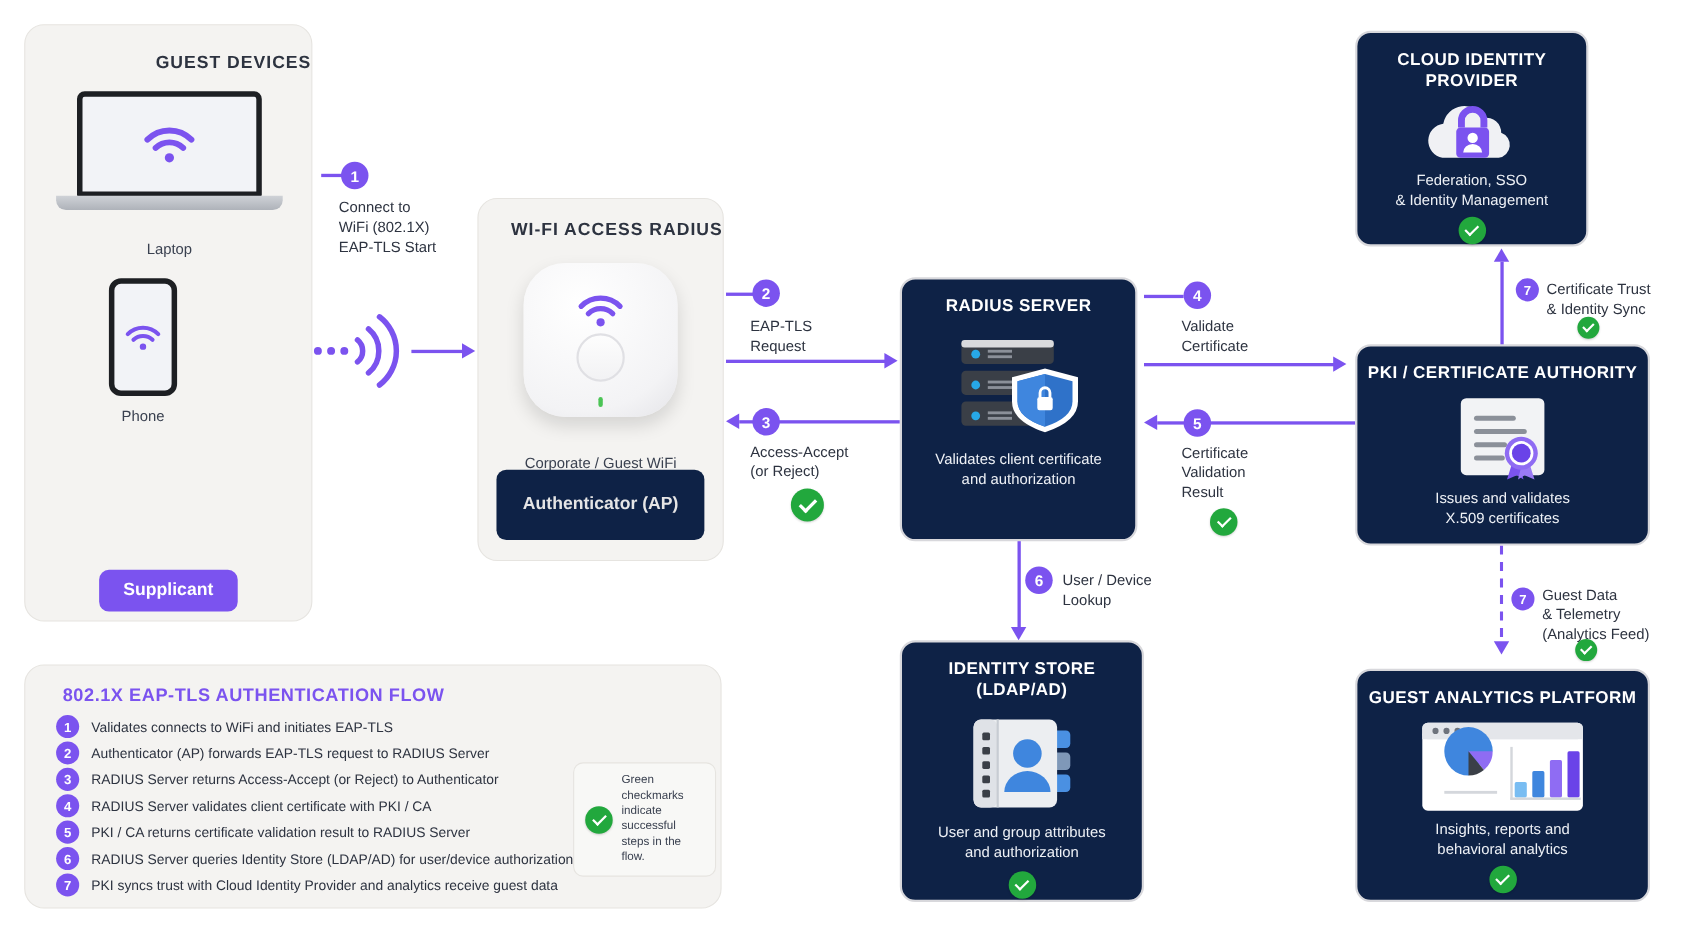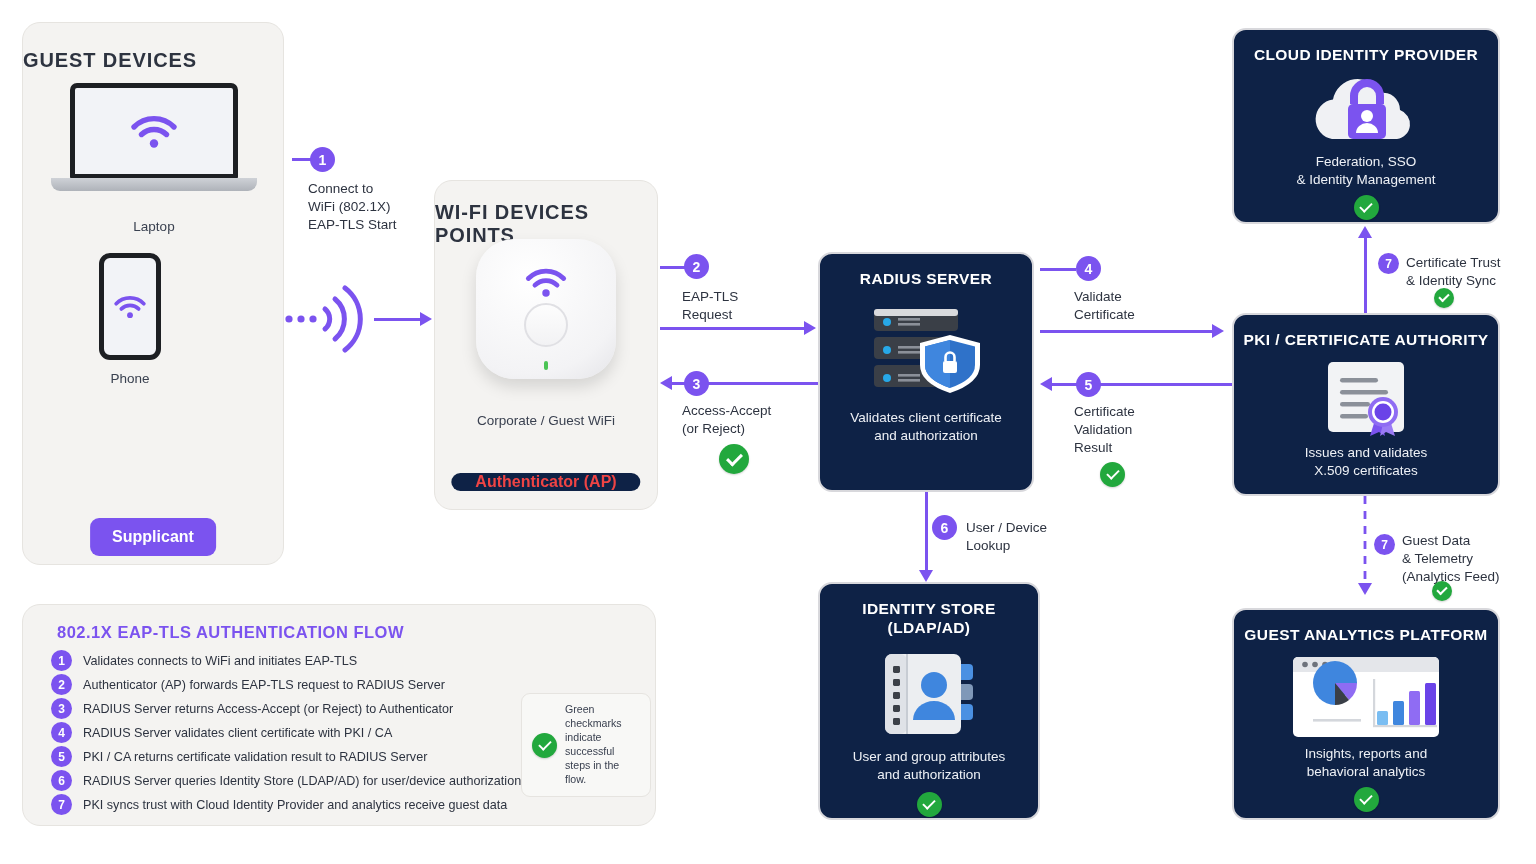--- a/index.html
+++ b/index.html
@@ -27,22 +27,22 @@
     text-align: center;
     display: flex;
     flex-direction: column;
     align-items: center;
   }
   .panel-title-dark {
     font-size: 15.5px; font-weight: bold; letter-spacing: .4px;
     color: #ffffff; line-height: 1.22; margin-top: 16px;
   }
   .panel-title-light {
-    font-size: 20px; font-weight: bold; letter-spacing: .9px;
-    color: #2d3340; text-align: left;
+    font-size: 16px; font-weight: bold; letter-spacing: .9px;
+    color: #2d3340; text-align: right; margin-left: 16px;
   }
   .panel-desc {
     font-size: 13.5px; color: #eef1f6; line-height: 1.33; margin-top: 8px;
   }
   .dev-label { font-size: 13.5px; color: #3a4150; text-align: center; }
 
   
   .check {
     width: 25px; height: 25px; border-radius: 50%;
     background: #22a83d;
@@ -136,28 +136,28 @@
     display: flex; flex-direction: column; align-items: center;
   }
   .ap-btn {
     width: 44px; height: 44px; border-radius: 50%;
     border: 2px solid #e0e0e4; margin-top: 4px;
     background: linear-gradient(#fdfdfd,#f2f2f4);
   }
   .ap-led { width: 4px; height: 9px; border-radius: 2px; background: #4bc455; margin-top: 14px; }
   .authenticator {
     position: absolute; left: 50%; transform: translateX(-50%); bottom: 18px;
-    background: #0e2246; color: #ef4444; font-size: 16px; font-weight: bold;
-    padding: 0 24px; border-radius: 9px; white-space: nowrap;
+    background: #0e2246; color: #e5e5e5; font-size: 16px; font-weight: bold;
+    padding: 23px 24px; border-radius: 9px; white-space: nowrap;
   }
 
   
   #radius-box    { left: 818px;  top: 252px; width: 216px; height: 240px; }
   #identity-box  { left: 818px;  top: 582px; width: 222px; height: 238px; }
-  #cloud-box     { left: 1232px; top: 28px;  width: 268px; height: 196px; }
+  #cloud-box     { left: 1232px; top: 28px;  width: 212px; height: 196px; }
   #pki-box       { left: 1232px; top: 313px; width: 268px; height: 183px; }
   #analytics-box { left: 1232px; top: 608px; width: 268px; height: 212px; }
 
   
   #legend { left: 22px; top: 604px; width: 634px; height: 222px; }
   .legend-title {
     font-size: 16.5px; font-weight: bold; color: #7b53ef;
     letter-spacing: .5px; margin: 18px 0 8px 34px;
   }
   .legend-row { display: flex; align-items: center; gap: 11px; margin: 0 0 3px 28px; }
@@ -216,21 +216,21 @@
     <circle cx="17" cy="36" r="3.6" fill="#7b53ef"></circle>
     <circle cx="29" cy="36" r="3.6" fill="#7b53ef"></circle>
     <path d="M41 26 A13 13 0 0 1 41 46" fill="none" stroke="#7b53ef" stroke-width="5" stroke-linecap="round"></path>
     <path d="M51 16 A26 26 0 0 1 51 56" fill="none" stroke="#7b53ef" stroke-width="5" stroke-linecap="round"></path>
     <path d="M61 5 A39 39 0 0 1 61 67" fill="none" stroke="#7b53ef" stroke-width="5" stroke-linecap="round"></path>
   </svg>
   <div class="hline" style="left:374px; top:318px; width:48px;"></div>
   <div class="arrow-r" style="left:420px; top:312px;"></div>
 
   <div class="panel-light" id="ap-panel">
-    <div class="panel-title-light" style="margin-top:20px">WI-FI DEVICES POINTS</div>
+    <div class="panel-title-light" style="margin-top:20px">WI-FI ACCESS RADIUS</div>
     <div class="ap-device">
       <svg class="wifi" style="margin-top:26px" width="46" height="34" viewBox="0 0 52 38">
         <path d="M6 15 A28 28 0 0 1 46 15" fill="none" stroke="#7b53ef" stroke-width="5.4" stroke-linecap="round"></path>
         <path d="M13.5 22.5 A18 18 0 0 1 38.5 22.5" fill="none" stroke="#7b53ef" stroke-width="5.4" stroke-linecap="round"></path>
         <circle cx="26" cy="31.5" r="4.2" fill="#7b53ef"></circle>
       </svg>
       <div class="ap-btn"></div>
       <div class="ap-led"></div>
     </div>
     <div class="dev-label" style="position:absolute; left:0; right:0; top:232px;">Corporate / Guest WiFi</div>

